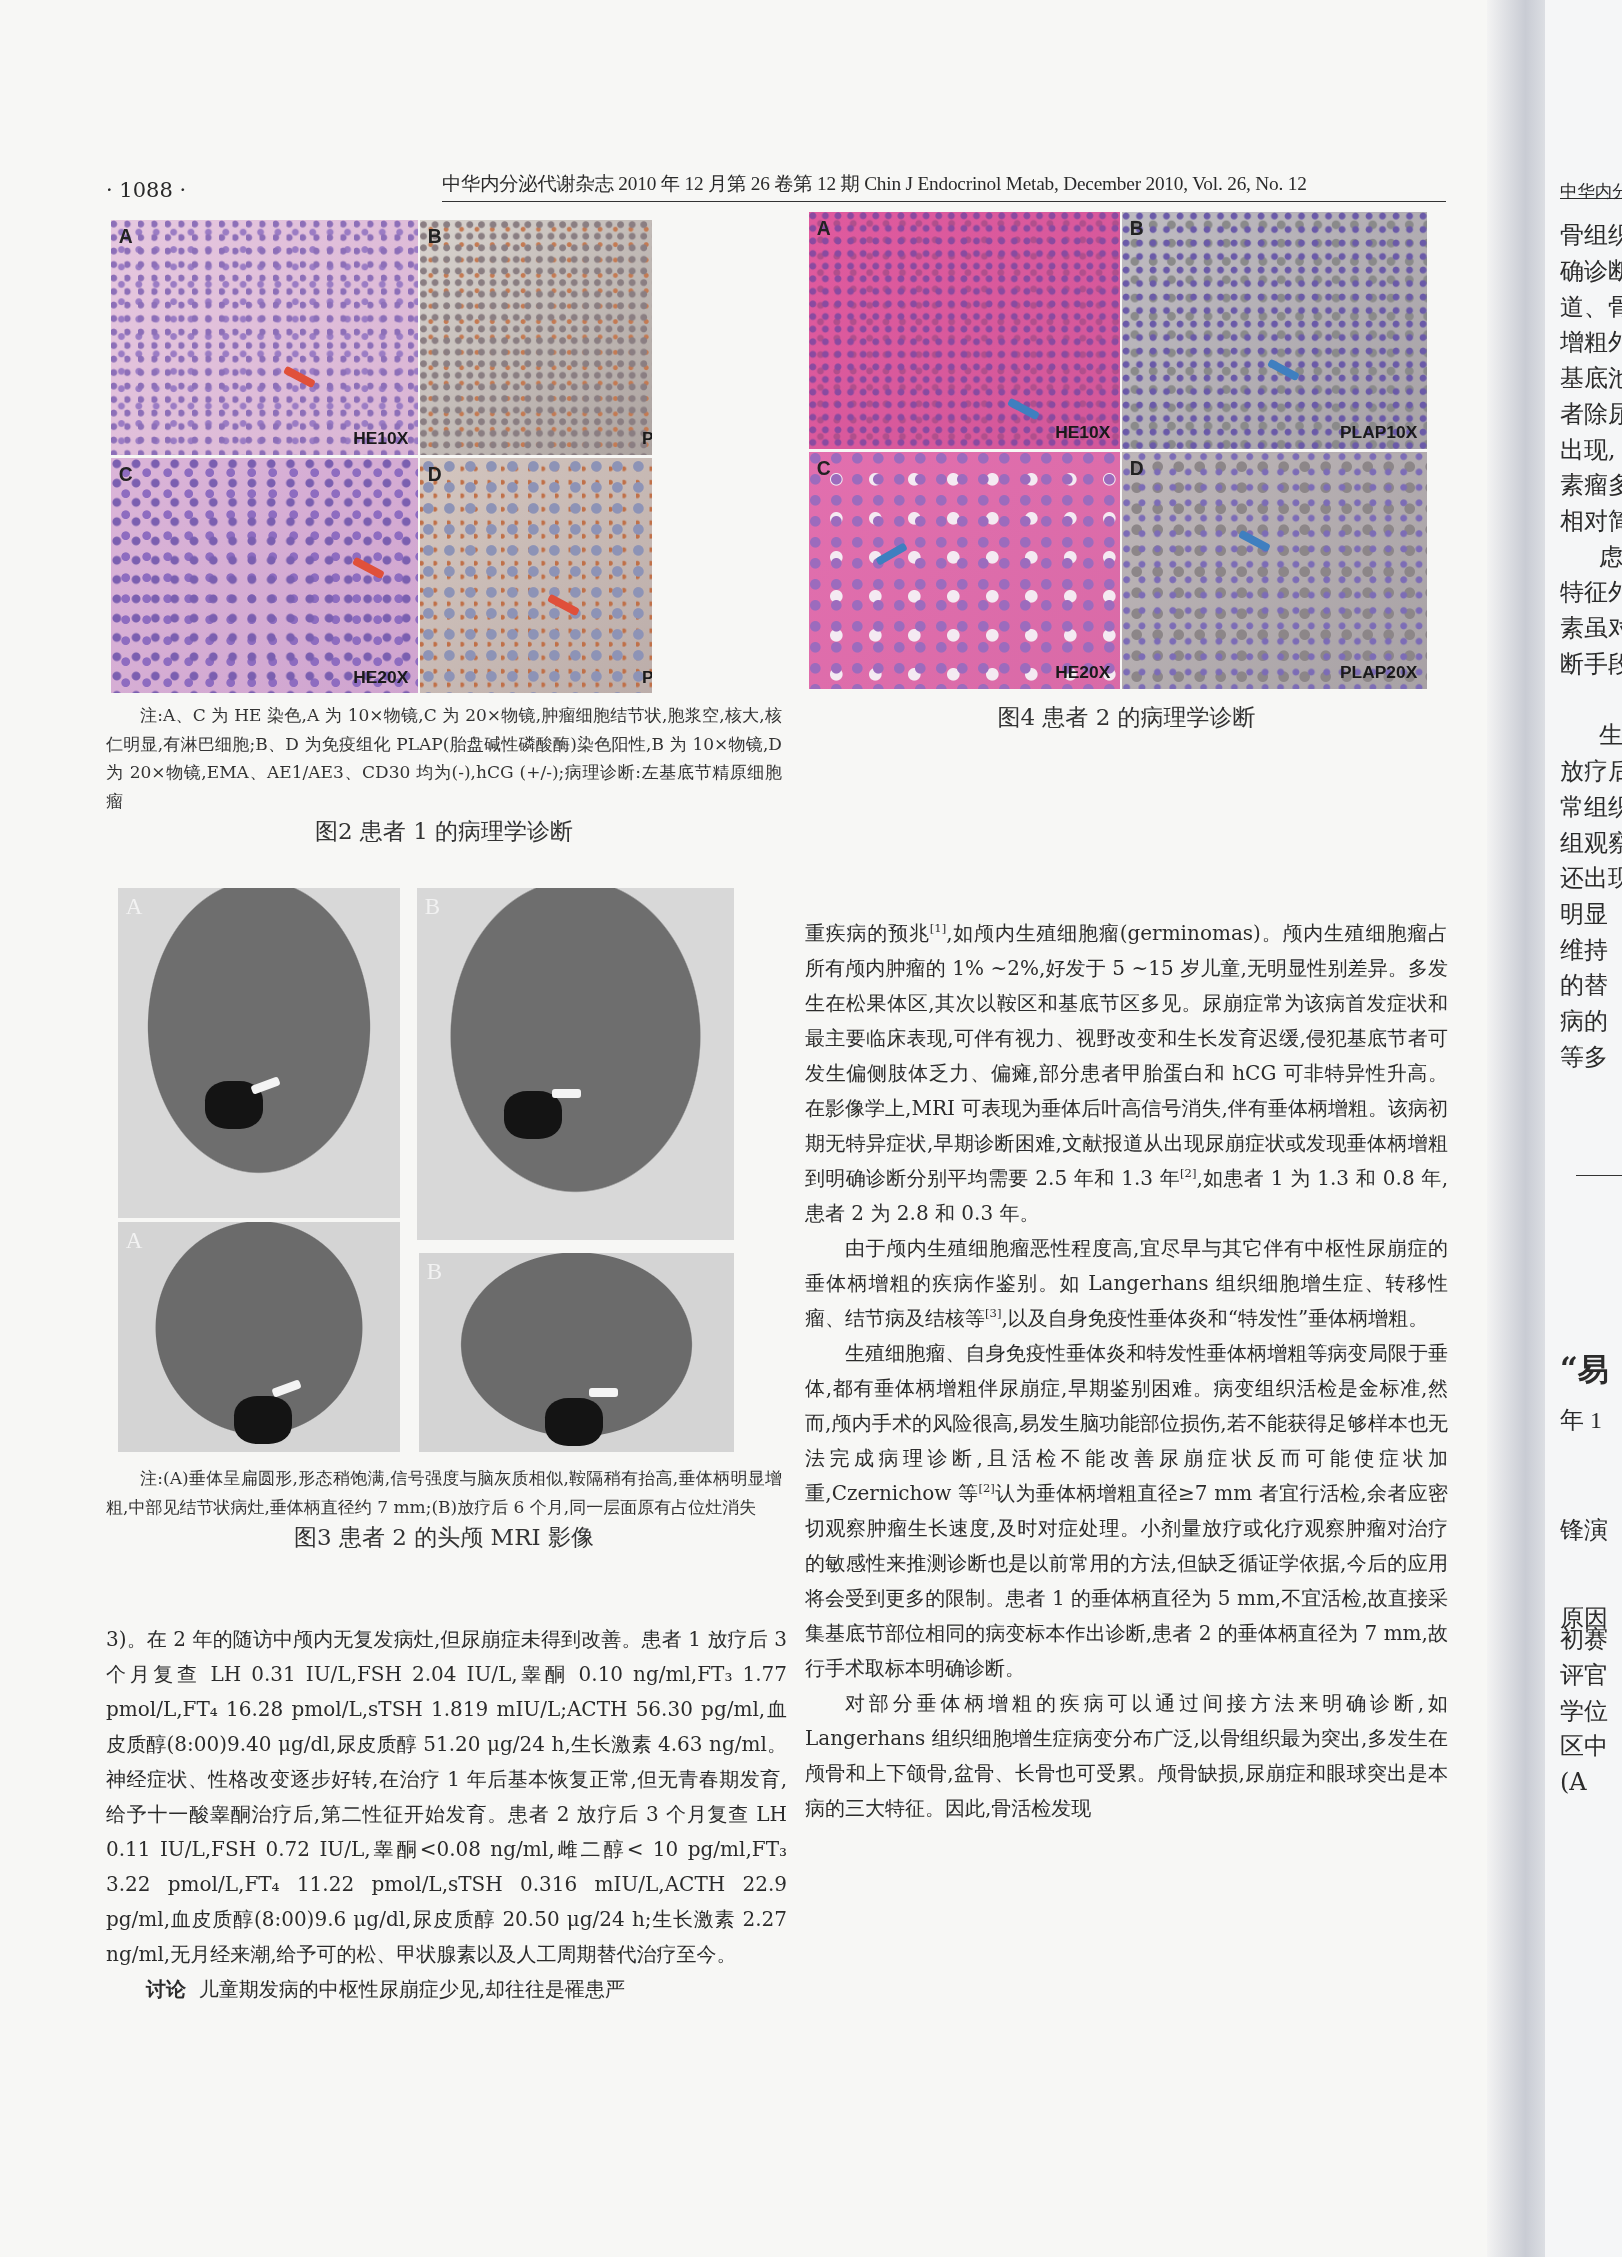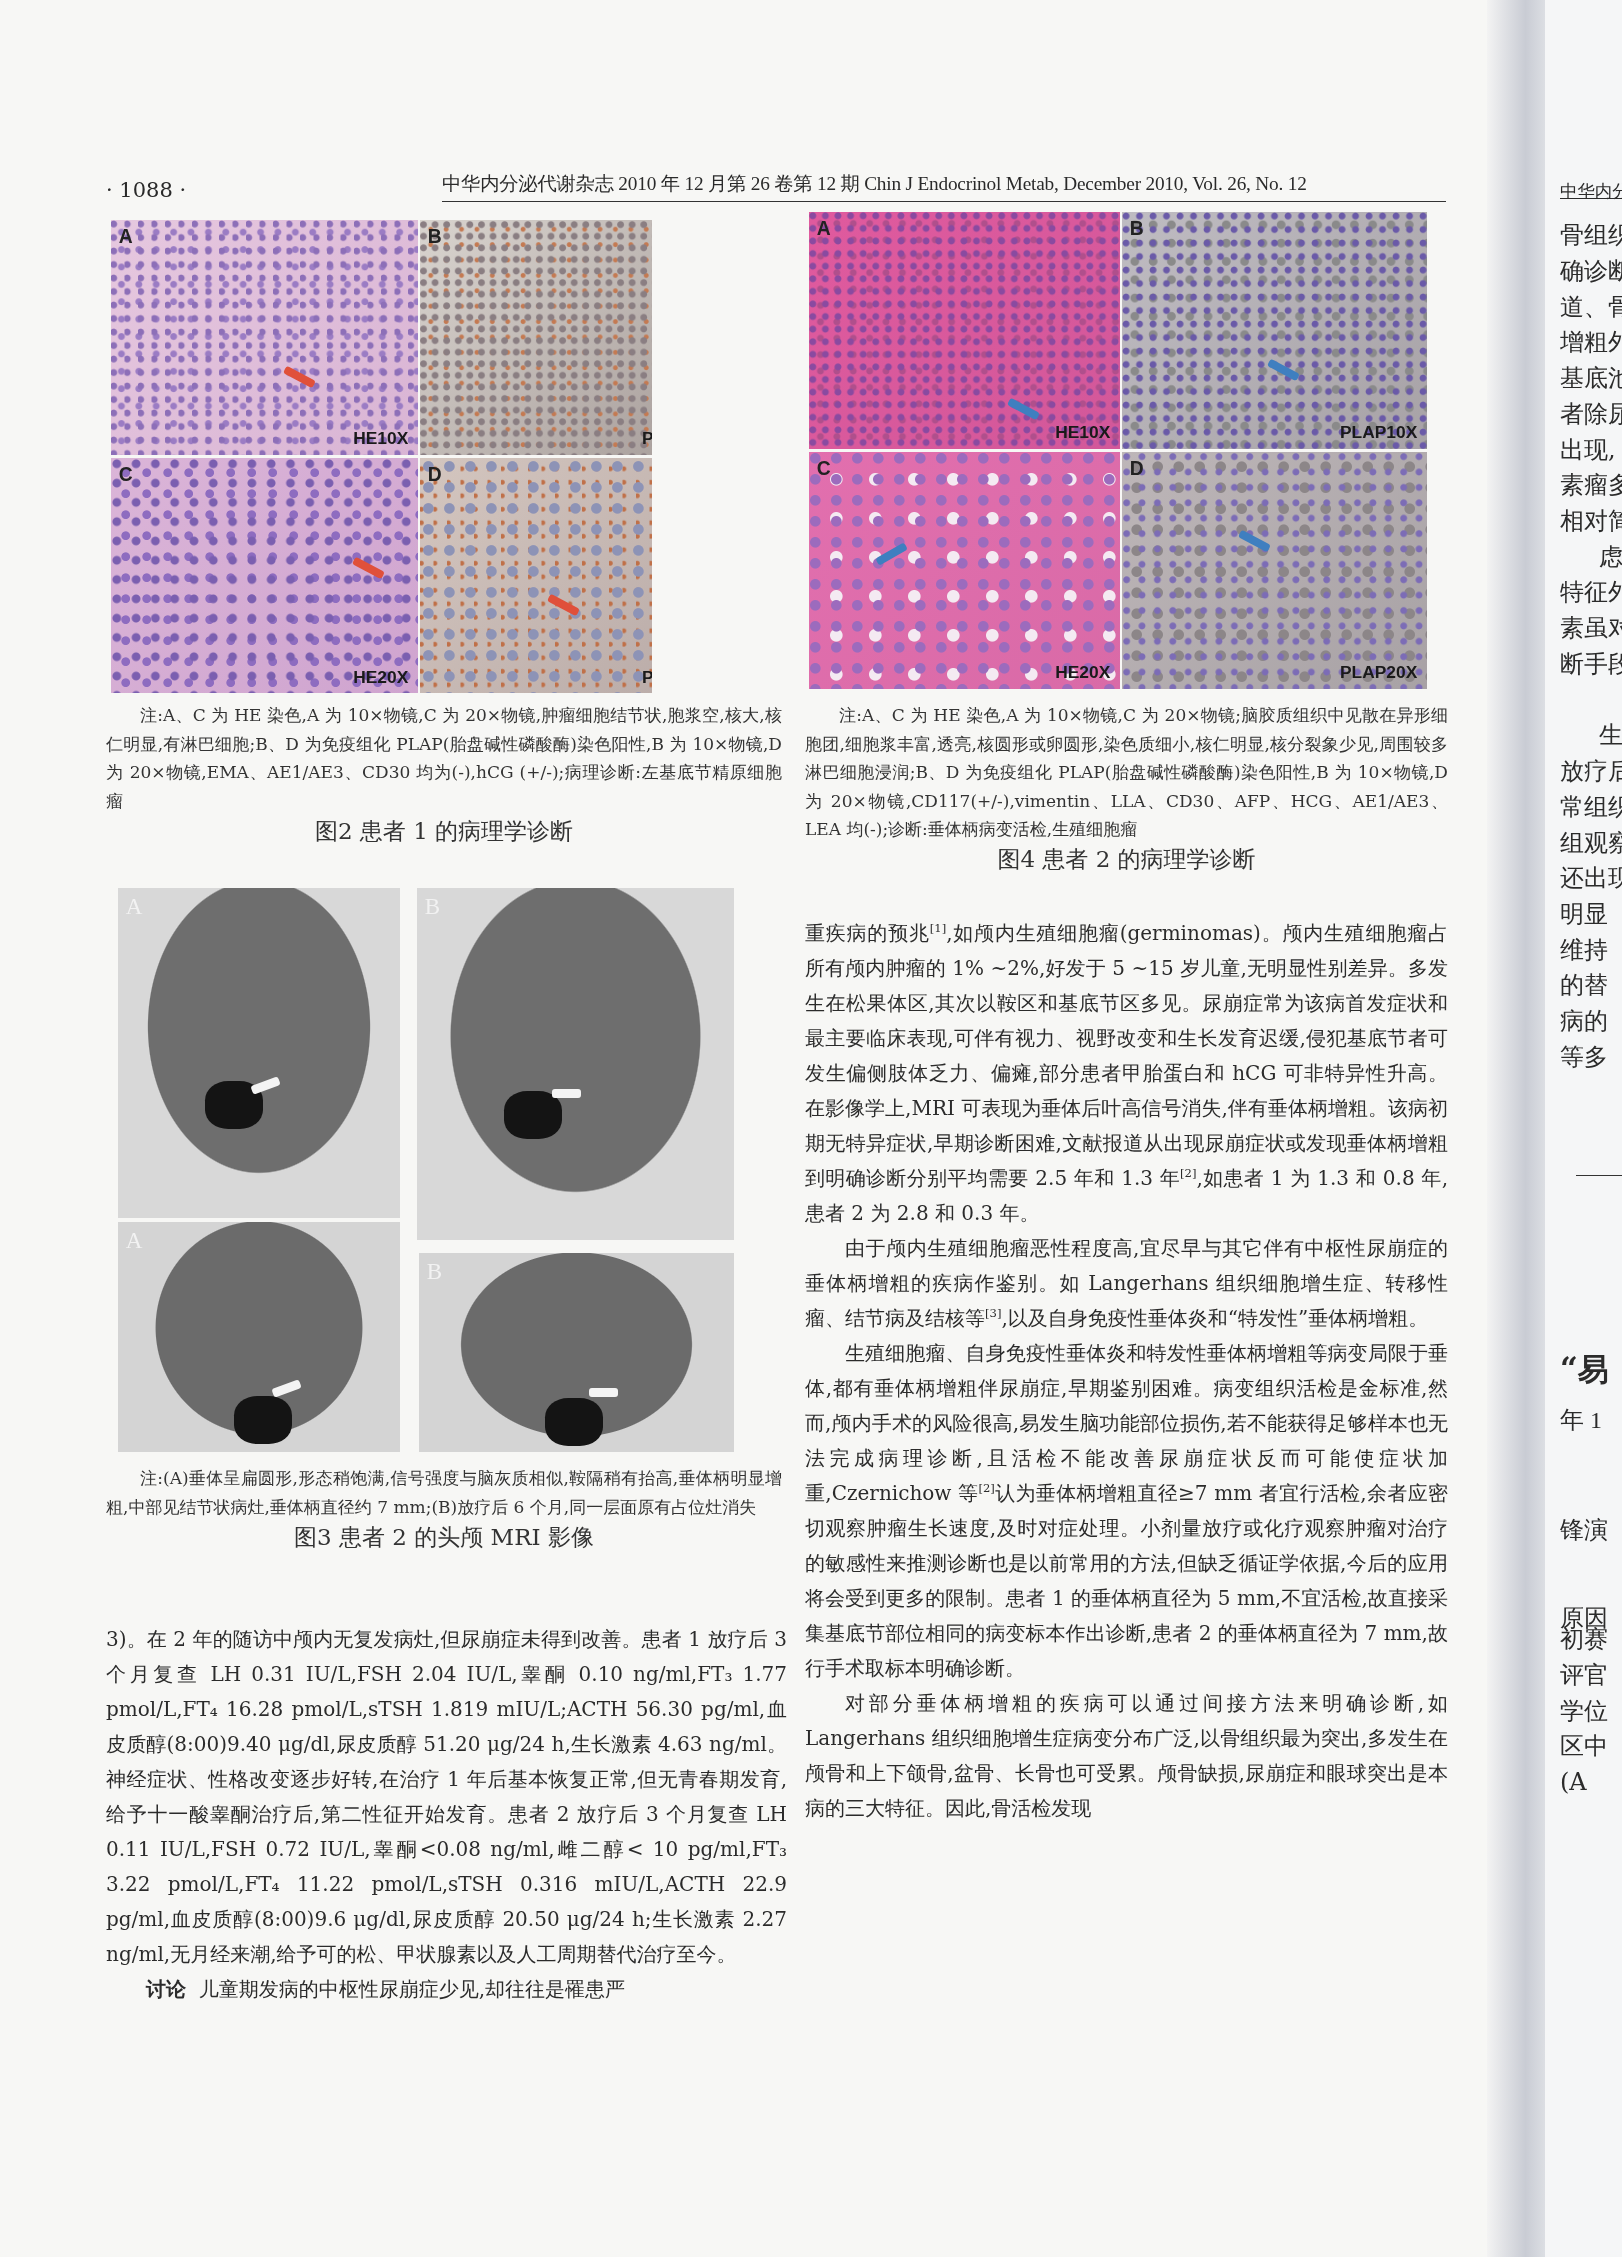--- a/index.html
+++ b/index.html
@@ -194,21 +194,20 @@
     <span class="arrow blue" style="left:66px; top:98px; transform:rotate(-30deg);"></span>
     <span class="mag">HE20X</span>
   </div>
   <div class="panel plap4" style="left:313px; top:240px; width:305px; height:237px;">
     <span class="lbl">D</span>
     <span class="arrow blue" style="left:116px; top:85px;"></span>
     <span class="mag">PLAP20X</span>
   </div>
 </div>
 <div class="caption" style="left:805px; top:701px; width:643px;">
-  <div class="note">注:A、C 为 HE 染色,A 为 10×物镜,C 为 20×物镜;脑胶质组织中见散在异形细胞团,细胞浆丰富,透亮,核圆形或卵圆形,染色质细小,核仁明显,核分裂象少见,周围较多淋巴细胞浸润;B、D 为免疫组化 PLAP(胎盘碱性磷酸酶)染色阳性,B 为 10×物镜,D 为 20×物镜,CD117(+/-),vimentin、LLA、CD30、AFP、HCG、AE1/AE3、LEA 均(-);诊断:垂体柄病变活检,生殖细胞瘤</div>
   <div class="ftitle">图4   患者 2 的病理学诊断</div>
 </div>
 
 <div class="body" style="left:805px; top:916px; width:643px;">
   <p><span>重疾病的预兆</span><sup>[1]</sup><span>,如颅内生殖细胞瘤(germinomas)。颅内生殖细胞瘤占所有颅内肿瘤的 1% ~2%,好发于 5 ~15 岁儿童,无明显性别差异。多发生在松果体区,其次以鞍区和基底节区多见。尿崩症常为该病首发症状和最主要临床表现,可伴有视力、视野改变和生长发育迟缓,侵犯基底节者可发生偏侧肢体乏力、偏瘫,部分患者甲胎蛋白和 hCG 可非特异性升高。在影像学上,MRI 可表现为垂体后叶高信号消失,伴有垂体柄增粗。该病初期无特异症状,早期诊断困难,文献报道从出现尿崩症状或发现垂体柄增粗到明确诊断分别平均需要 2.5 年和 1.3 年</span><sup>[2]</sup><span>,如患者 1 为 1.3 和 0.8 年,患者 2 为 2.8 和 0.3 年。</span></p>
   <p class="ind"><span>由于颅内生殖细胞瘤恶性程度高,宜尽早与其它伴有中枢性尿崩症的垂体柄增粗的疾病作鉴别。如 Langerhans 组织细胞增生症、转移性瘤、结节病及结核等</span><sup>[3]</sup><span>,以及自身免疫性垂体炎和“特发性”垂体柄增粗。</span></p>
   <p class="ind"><span>生殖细胞瘤、自身免疫性垂体炎和特发性垂体柄增粗等病变局限于垂体,都有垂体柄增粗伴尿崩症,早期鉴别困难。病变组织活检是金标准,然而,颅内手术的风险很高,易发生脑功能部位损伤,若不能获得足够样本也无法完成病理诊断,且活检不能改善尿崩症状反而可能使症状加重,Czernichow 等</span><sup>[2]</sup><span>认为垂体柄增粗直径≥7 mm 者宜行活检,余者应密切观察肿瘤生长速度,及时对症处理。小剂量放疗或化疗观察肿瘤对治疗的敏感性来推测诊断也是以前常用的方法,但缺乏循证学依据,今后的应用将会受到更多的限制。患者 1 的垂体柄直径为 5 mm,不宜活检,故直接采集基底节部位相同的病变标本作出诊断,患者 2 的垂体柄直径为 7 mm,故行手术取标本明确诊断。</span></p>
   <p class="ind">对部分垂体柄增粗的疾病可以通过间接方法来明确诊断,如 Langerhans 组织细胞增生症病变分布广泛,以骨组织最为突出,多发生在颅骨和上下颌骨,盆骨、长骨也可受累。颅骨缺损,尿崩症和眼球突出是本病的三大特征。因此,骨活检发现</p>
 </div>
 

